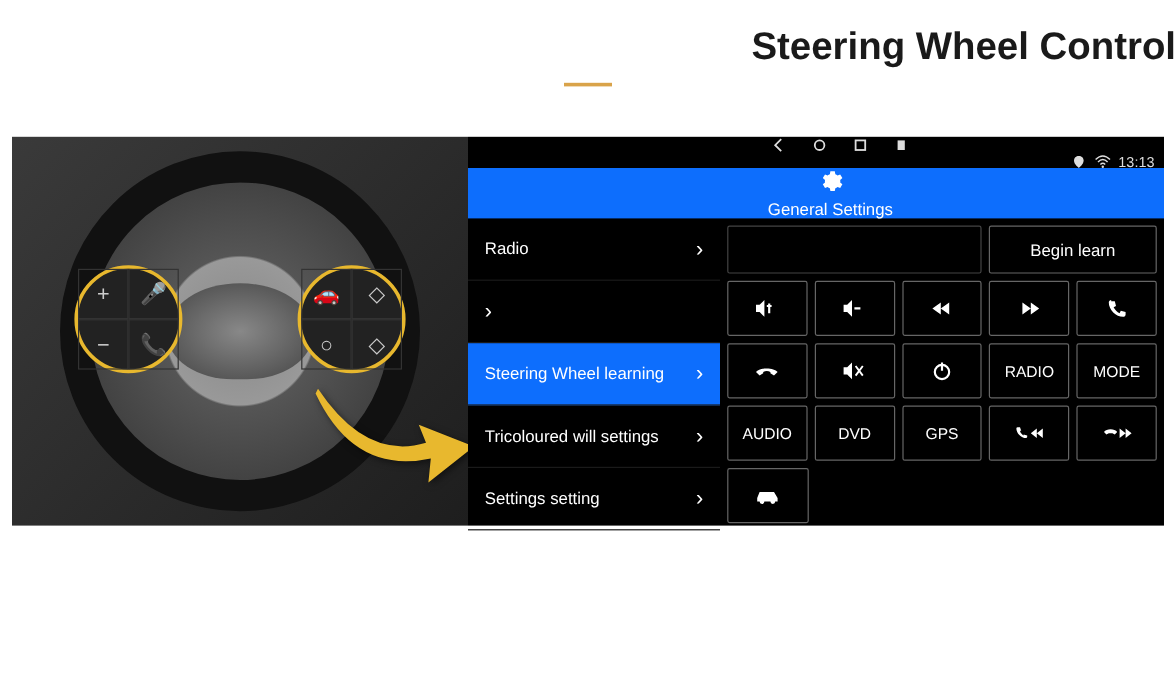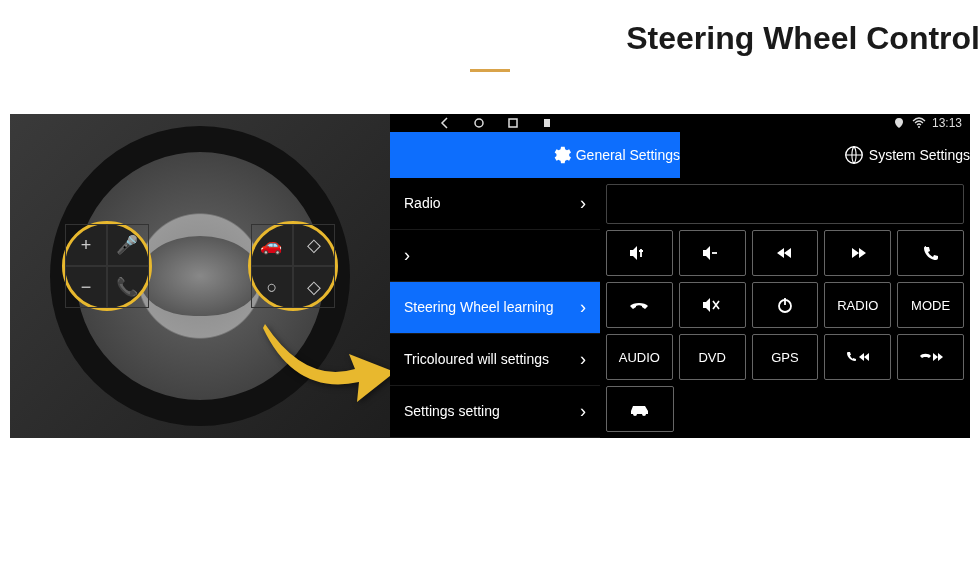--- a/index.html
+++ b/index.html
@@ -14,26 +14,26 @@
 .wheel { position: absolute; left: 50%; top: 50%; transform: translate(-50%,-50%); width: 300px; height: 300px; }
 .wheel-outer { position: absolute; inset: 0; border: 26px solid #111; border-radius: 50%; background: radial-gradient(circle,#888 0%,#999 35%,#555 36%,#333 100%); }
 .wheel-hub { position: absolute; left: 50%; top: 50%; transform: translate(-50%,-50%); width: 120px; height: 80px; background: radial-gradient(ellipse,#888,#444); border-radius: 50% 50% 45% 45%; }
 .cluster { position: absolute; width: 90px; height: 90px; border: 3px solid #e8b82e; border-radius: 50%; display: grid; grid-template-columns: 1fr 1fr; grid-template-rows: 1fr 1fr; background: #222; }
 .cluster.left { left: 12px; top: 95px; }
 .cluster.right { right: 12px; top: 95px; }
 .cluster-btn { display: flex; align-items: center; justify-content: center; color: #ccc; font-size: 18px; border: 1px solid #333; }
 .arrow { position: absolute; left: 245px; top: 200px; width: 150px; height: 90px; z-index: 5; }
 .arrow svg { filter: drop-shadow(2px 2px 3px rgba(0,0,0,.5)); }
 .right-panel { flex: 1; height: 324px; background: #000; color: #fff; display: flex; flex-direction: column; position: relative; }
-.statusbar { height: 26px; display: flex; align-items: center; padding: 0 8px; font-size: 12px; color: #ddd; }
+.statusbar { height: 26px; display: flex; align-items: center; padding: 0 8px; font-size: 12px; color: #ddd; flex-direction: column; }
 .status-left { display: flex; gap: 20px; align-items: center; padding-left: 40px; }
 .status-right { margin-left: auto; display: flex; gap: 6px; align-items: center; }
 .si { width: 14px; height: 14px; display: flex; align-items: center; justify-content: center; }
 .tabs { height: 68px; display: flex; }
-.tab { flex: 1; display: flex; flex-direction: row; align-items: center; justify-content: flex-end; gap: 4px; font-size: 14px; cursor: pointer; padding-left: 24px; }
+.tab { flex: 1; display: flex; flex-direction: column; align-items: center; justify-content: space-between; gap: 4px; font-size: 14px; cursor: pointer; padding-left: 24px; }
 .tab.active { background: #0d6efd; }
 .tab-icon { width: 22px; height: 22px; display: flex; align-items: center; justify-content: center; }
 .body-row { flex: 1; display: flex; justify-content: flex-end; }
 .menu-col { width: 210px; display: flex; flex-direction: column; }
 .menu-item { flex: 1; display: flex; align-items: center; justify-content: space-between; padding: 0 14px; font-size: 14px; border-bottom: 1px solid #1a1a1a; cursor: pointer; text-align: left; }
 .menu-item.selected { background: #0d6efd; }
 .menu-text { flex: 1; line-height: 1.2; }
 .chev { font-size: 18px; color: #fff; }
 .grid-col { flex: 1; display: flex; flex-direction: column; padding: 6px; gap: 6px; }
 .toprow { display: flex; gap: 6px; height: 40px; }
@@ -123,29 +123,20 @@
 
       <div class="tabs">
         <div class="tab active">
           <span class="tab-icon">
               <svg width="22" height="22" viewBox="0 0 24 24">
                 <path fill="#fff" d="M12 8a4 4 0 100 8 4 4 0 000-8zm9 4a7 7 0 00-.1-1.2l2-1.6-2-3.4-2.4 1a7 7 0 00-2-1.2L16 3h-4l-.5 2.6a7 7 0 00-2 1.2l-2.4-1-2 3.4 2 1.6A7 7 0 007 12c0 .4 0 .8.1 1.2l-2 1.6 2 3.4 2.4-1a7 7 0 002 1.2L12 21h4l.5-2.6a7 7 0 002-1.2l2.4 1 2-3.4-2-1.6c.1-.4.1-.8.1-1.2z"></path>
               </svg>
             </span>
           <span>General Settings</span>
         </div>
-        <div class="tab">
-          <span class="tab-icon">
-              <svg width="22" height="22" viewBox="0 0 24 24">
-                <circle cx="12" cy="12" r="9" stroke="#fff" fill="none" stroke-width="1.5"></circle>
-                <path d="M3 12h18 M12 3c3 3 3 15 0 18 M12 3c-3 3-3 15 0 18" stroke="#fff" fill="none" stroke-width="1.2"></path>
-              </svg>
-            </span>
-          <span>System Settings</span>
-        </div>
       </div>
 
       <div class="body-row">
         <div class="menu-col">
           <div class="menu-item">
             <span class="menu-text">Radio</span>
             <span class="chev">›</span>
           </div>
           <div class="menu-item">
             <span class="chev">›</span>
@@ -160,20 +151,23 @@
           </div>
           <div class="menu-item">
             <span class="menu-text">Settings setting</span>
             <span class="chev">›</span>
           </div>
         </div>
 
         <div class="grid-col">
           <div class="toprow">
             <div class="spacer"></div>
+            <div class="begin-learn">
+                <span>Begin learn</span>
+              </div>
           </div>
           <div class="btn-grid">
             <div class="btn-row">
               <div class="gbtn">
                   <svg width="22" height="16" viewBox="0 0 22 16">
                     <path d="M2 5h3l4-4v14l-4-4H2z"></path>
                     <path d="M13 4v8M11 6h4" stroke="#fff" stroke-width="1.8" fill="none"></path>
                   </svg>
                 </div>
               <div class="gbtn">

